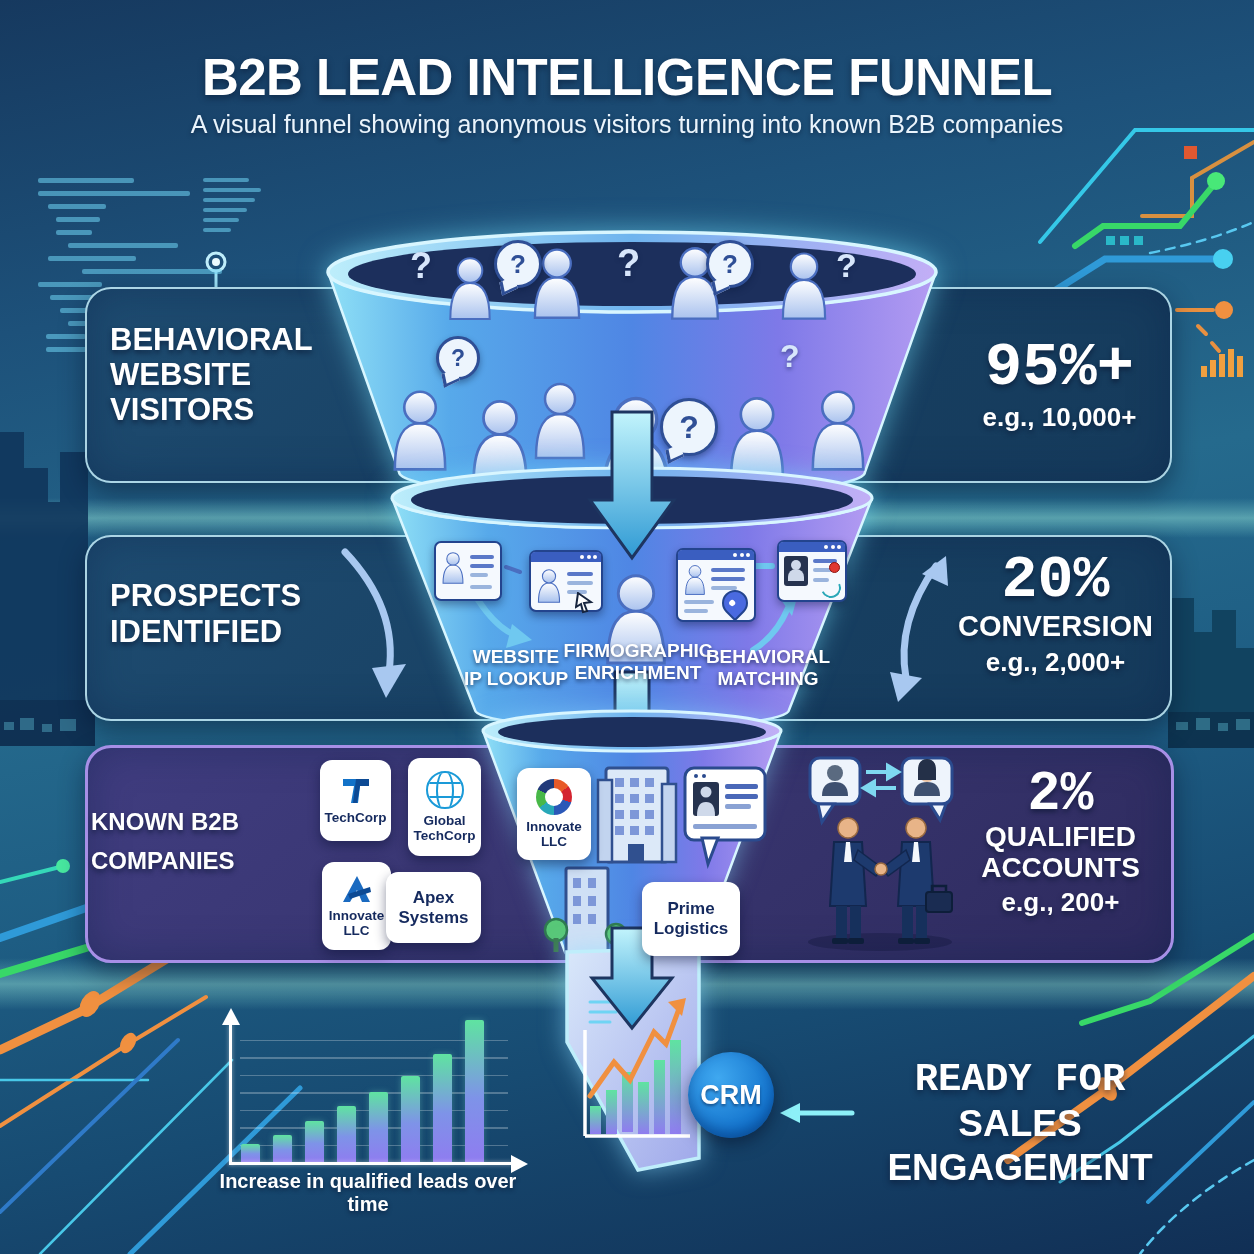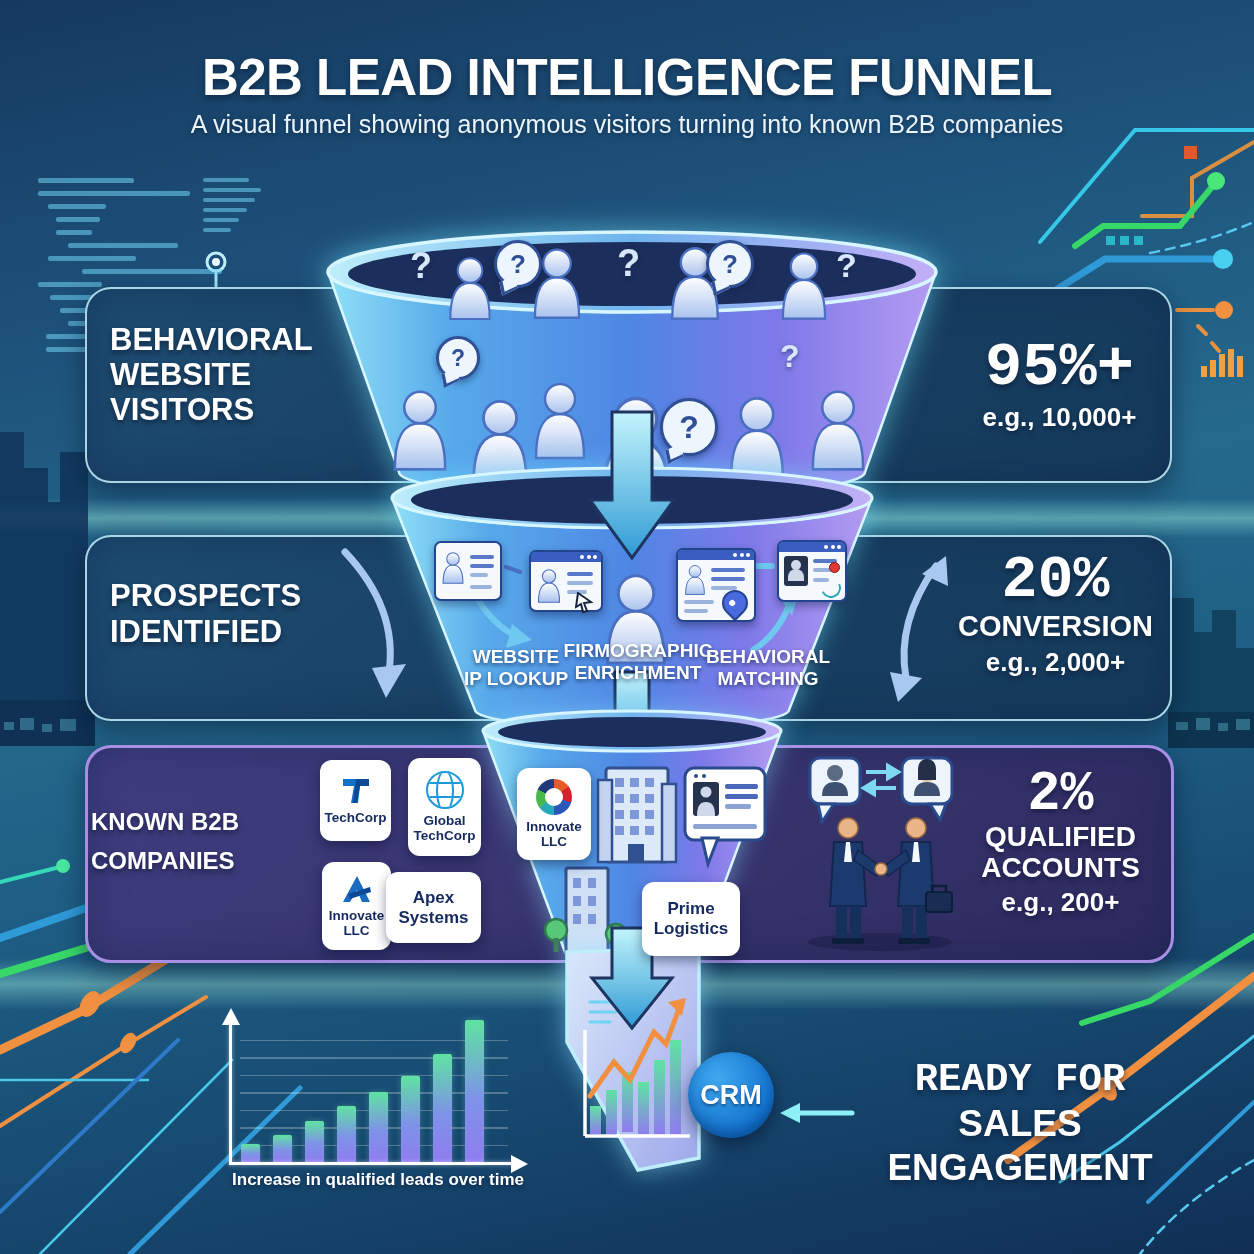--- a/index.html
+++ b/index.html
@@ -116,21 +116,21 @@
     background:repeating-linear-gradient(to top,transparent 0 16px,rgba(255,255,255,.26) 16px 17.5px);}
   .axis-y{left:229px;top:1024px;width:3px;height:140px;background:#fff;box-shadow:0 0 4px rgba(255,255,255,.5);}
   .axis-x{left:229px;top:1162px;width:284px;height:3px;background:#fff;box-shadow:0 0 4px rgba(255,255,255,.5);}
   .ah-up{left:222px;top:1008px;width:0;height:0;border-left:9px solid transparent;border-right:9px solid transparent;
     border-bottom:17px solid #fff;}
   .ah-right{left:511px;top:1155px;width:0;height:0;border-top:9px solid transparent;border-bottom:9px solid transparent;
     border-left:17px solid #fff;}
   .bars{left:241px;top:1018px;width:262px;height:144px;display:flex;align-items:flex-end;gap:13px;}
   .bars .bar{width:19px;background:linear-gradient(#5fe3a1,#7e93e8 55%,#8f7cf0);border-radius:2px 2px 0 0;
     box-shadow:0 0 6px rgba(120,220,200,.35);}
-  .caption{left:212px;top:1170px;width:312px;text-align:right;color:#fff;font-weight:700;font-size:17px;
+  .caption{left:212px;top:1170px;width:312px;text-align:center;color:#fff;font-weight:700;font-size:20px;
     text-shadow:0 2px 4px rgba(8,20,48,.6);}
 </style>
 </head>
 <body>
 
 <div class="canvas">
 
   <svg class="layer z1" width="1254" height="1254" viewBox="0 0 1254 1254">
     <defs>
       <linearGradient id="bandGrad" x1="0" y1="0" x2="0" y2="1">

